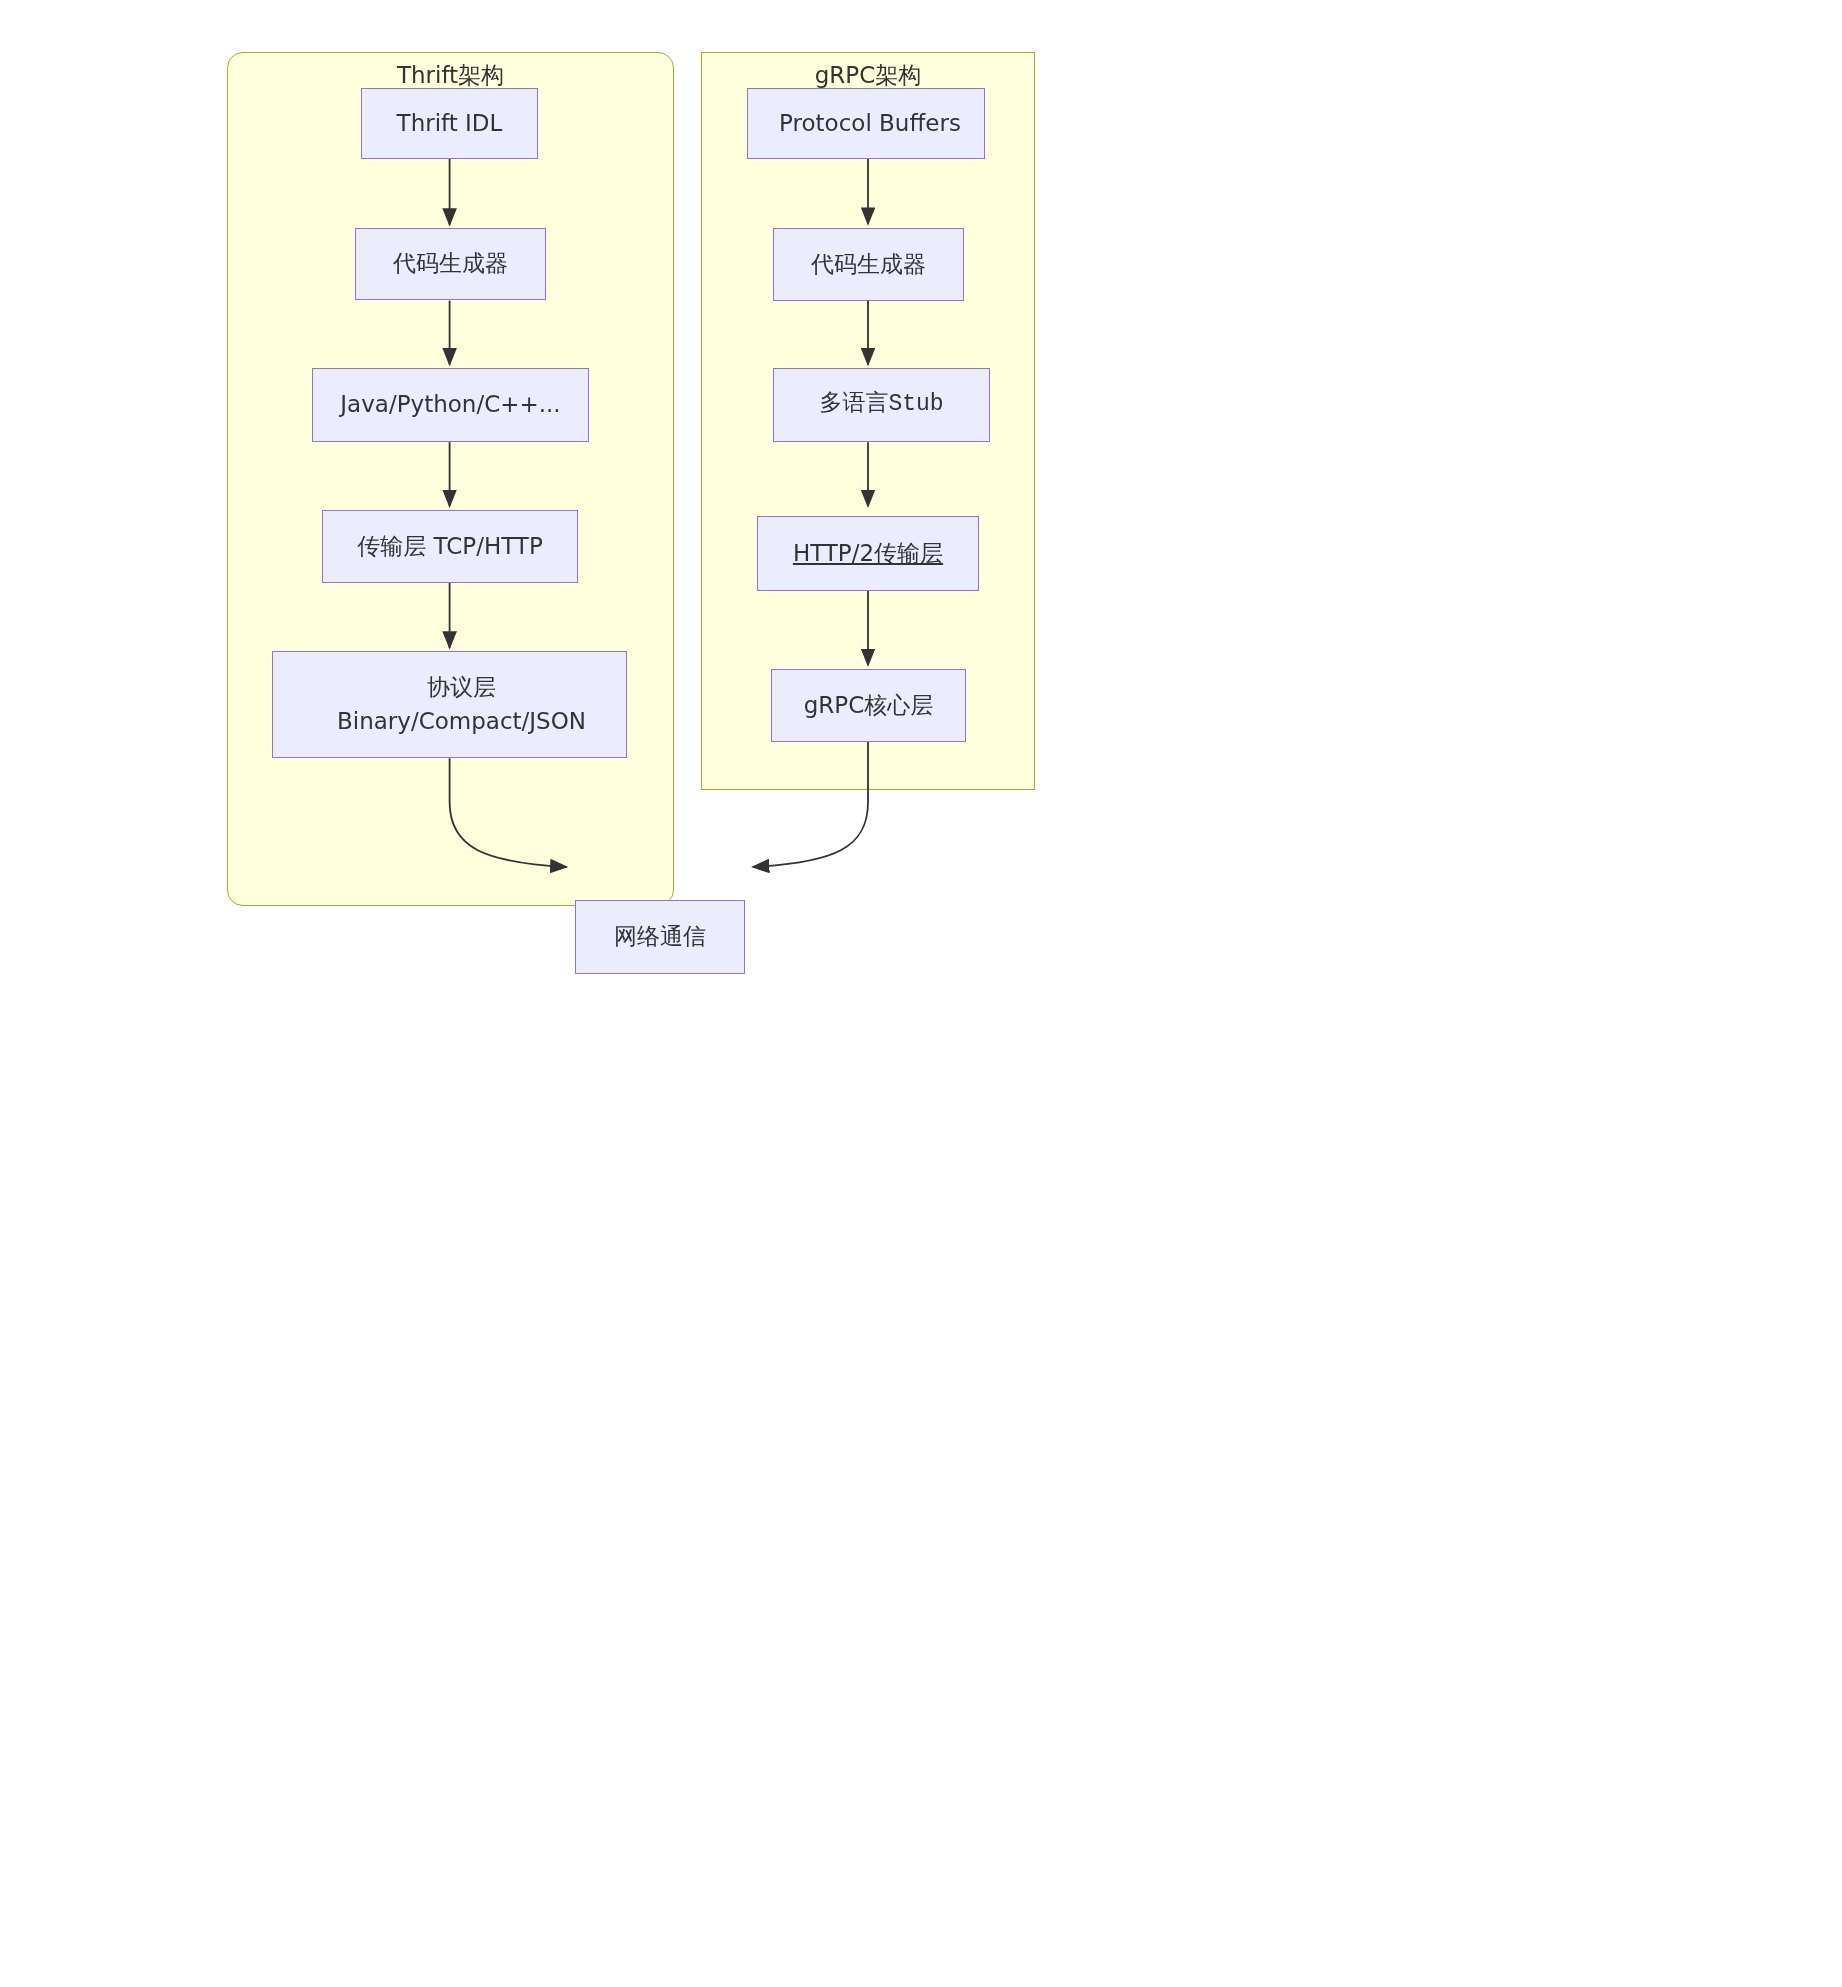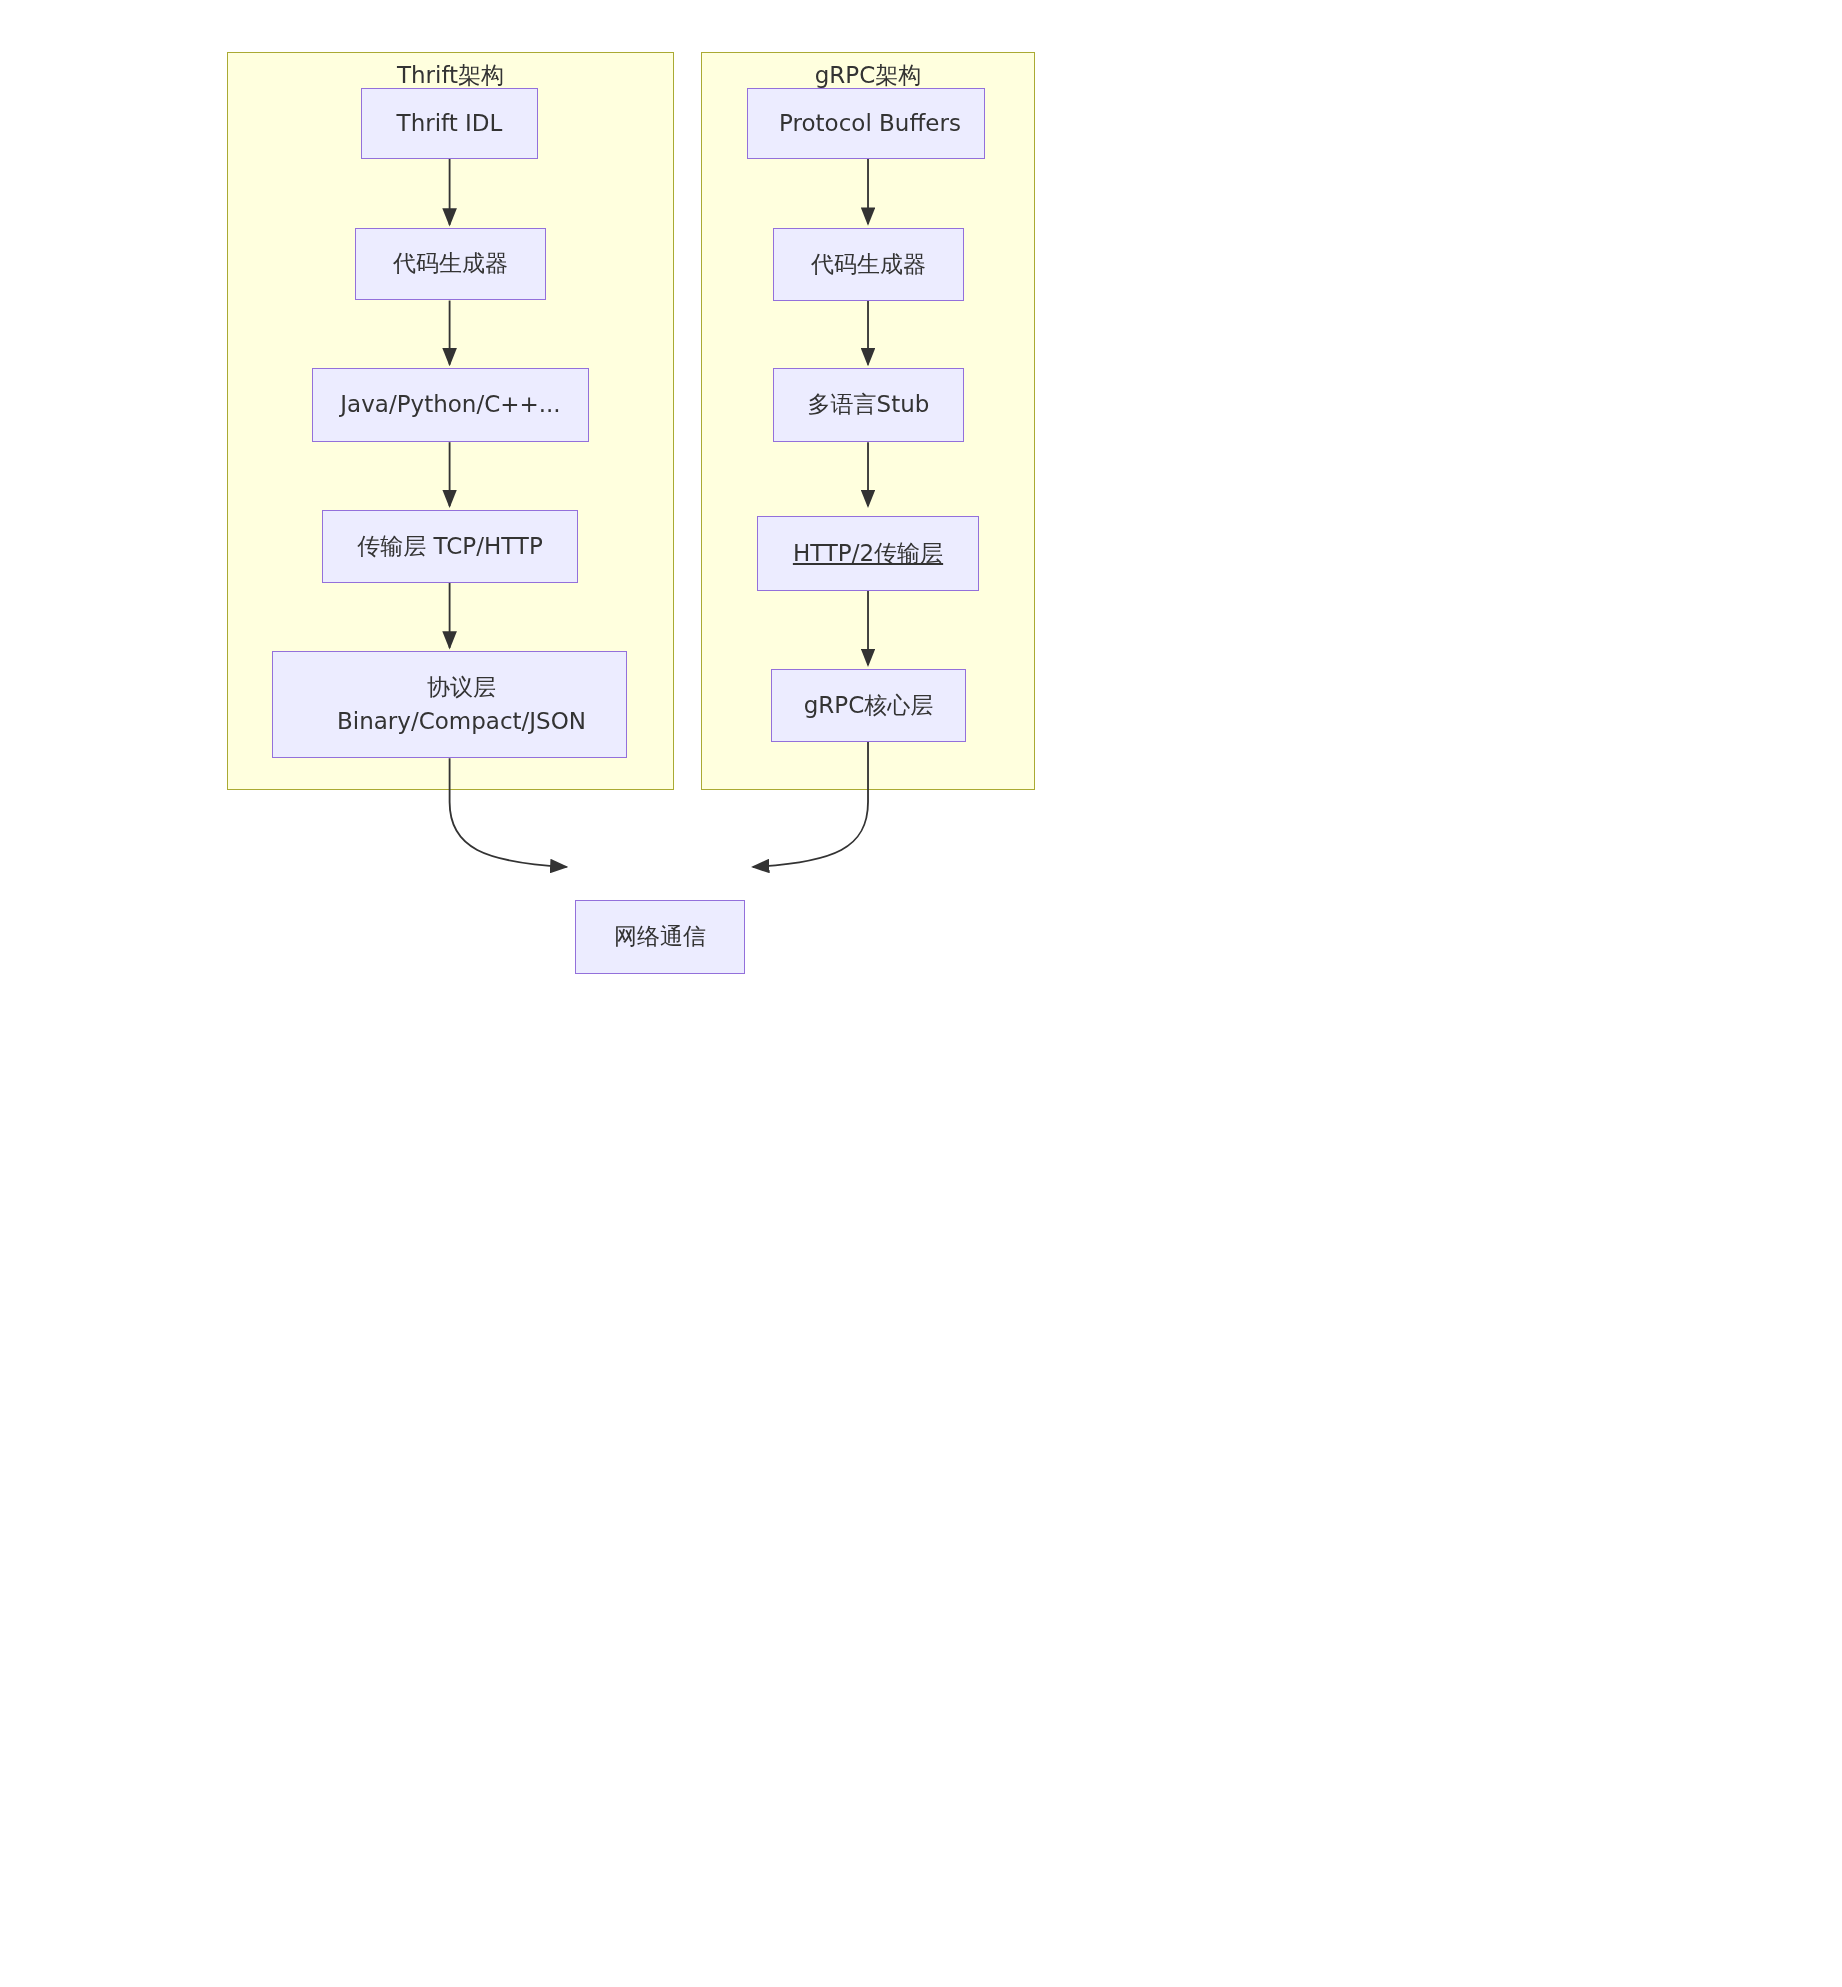--- a/index.html
+++ b/index.html
@@ -69,21 +69,21 @@
     color: #ffffff;
     -webkit-text-stroke: 2.3px #1c1c1c;
     text-shadow: 2.7px 2.7px 0 #1c1c1c;
   }
 </style>
 </head>
 <body>
 
 <div id="canvas">
 
-  <div class="panel" style="left:227px; top:52px; width:447px; height:738px;">
+  <div class="panel" style="left:227px; top:52px; width:447px; height:854px;border-radius:16px;">
     <div class="panel-title">Thrift架构</div>
   </div>
 
   <div class="panel" style="left:701px; top:52px; width:334px; height:738px;">
     <div class="panel-title">gRPC架构</div>
   </div>
 
   <svg id="edges" width="1842" height="1987" viewBox="0 0 2016 2175">
     <defs>
       <marker id="arrowhead" markerWidth="10" markerHeight="8" refX="9" refY="4" orient="auto" markerUnits="strokeWidth">
@@ -121,21 +121,21 @@
     <span>协议层</span>
     <span>Binary/Compact/JSON</span>
   </div>
 
   <div class="node" style="left:747px; top:88px; width:238px; height:71px;padding-left:8px;">
     <span>Protocol Buffers</span>
   </div>
   <div class="node" style="left:773px; top:228px; width:191px; height:73px;">
     <span>代码生成器</span>
   </div>
-  <div class="node" style="left:773px; top:368px; width:191px; height:74px;">
+  <div class="node" style="left:773px; top:368px; width:217px; height:74px;font-family:Liberation Mono, monospace;">
     <span>多语言Stub</span>
   </div>
   <div class="node" style="left:757px; top:516px; width:222px; height:75px;text-decoration:underline;">
     <span>HTTP/2传输层</span>
   </div>
   <div class="node" style="left:771px; top:669px; width:195px; height:73px;">
     <span>gRPC核心层</span>
   </div>
 
   <div class="node" style="left:575px; top:860px; width:170px; height:74px;margin-top:40px;">

